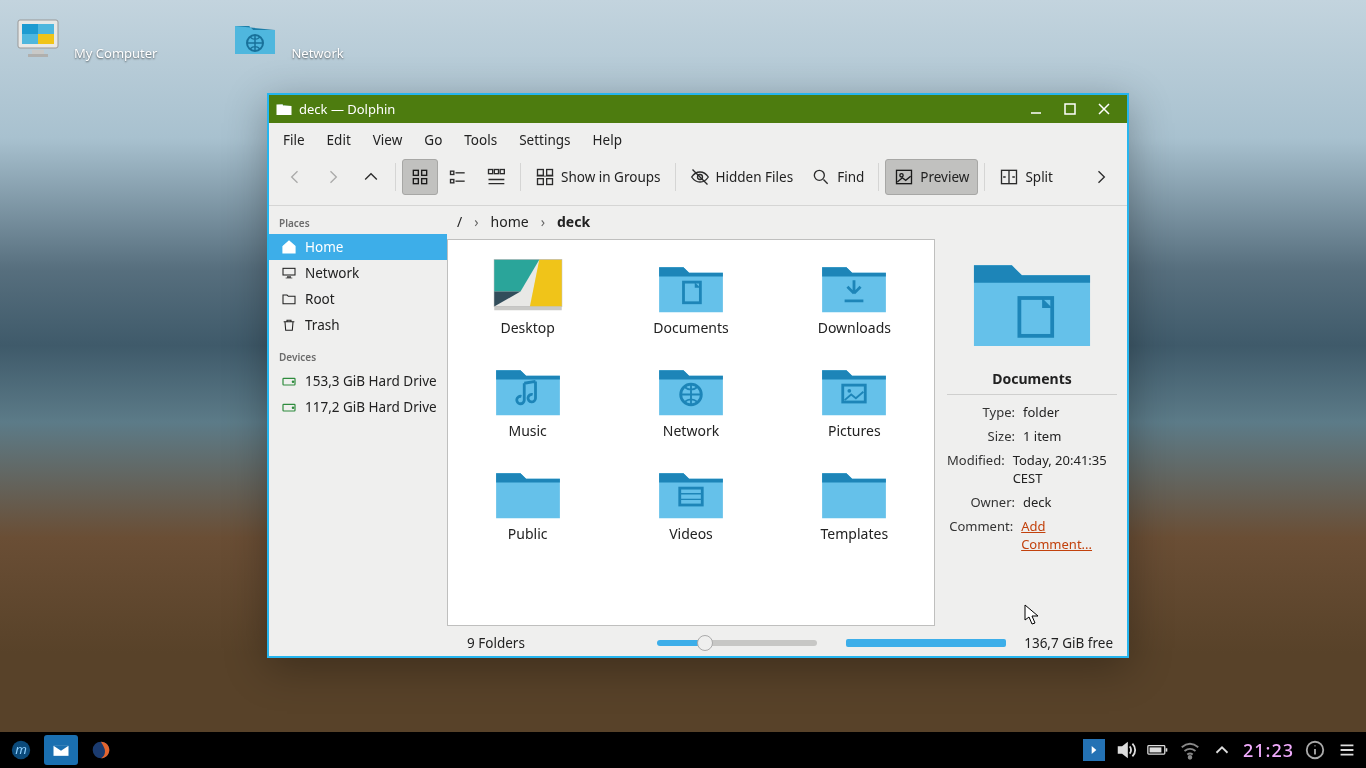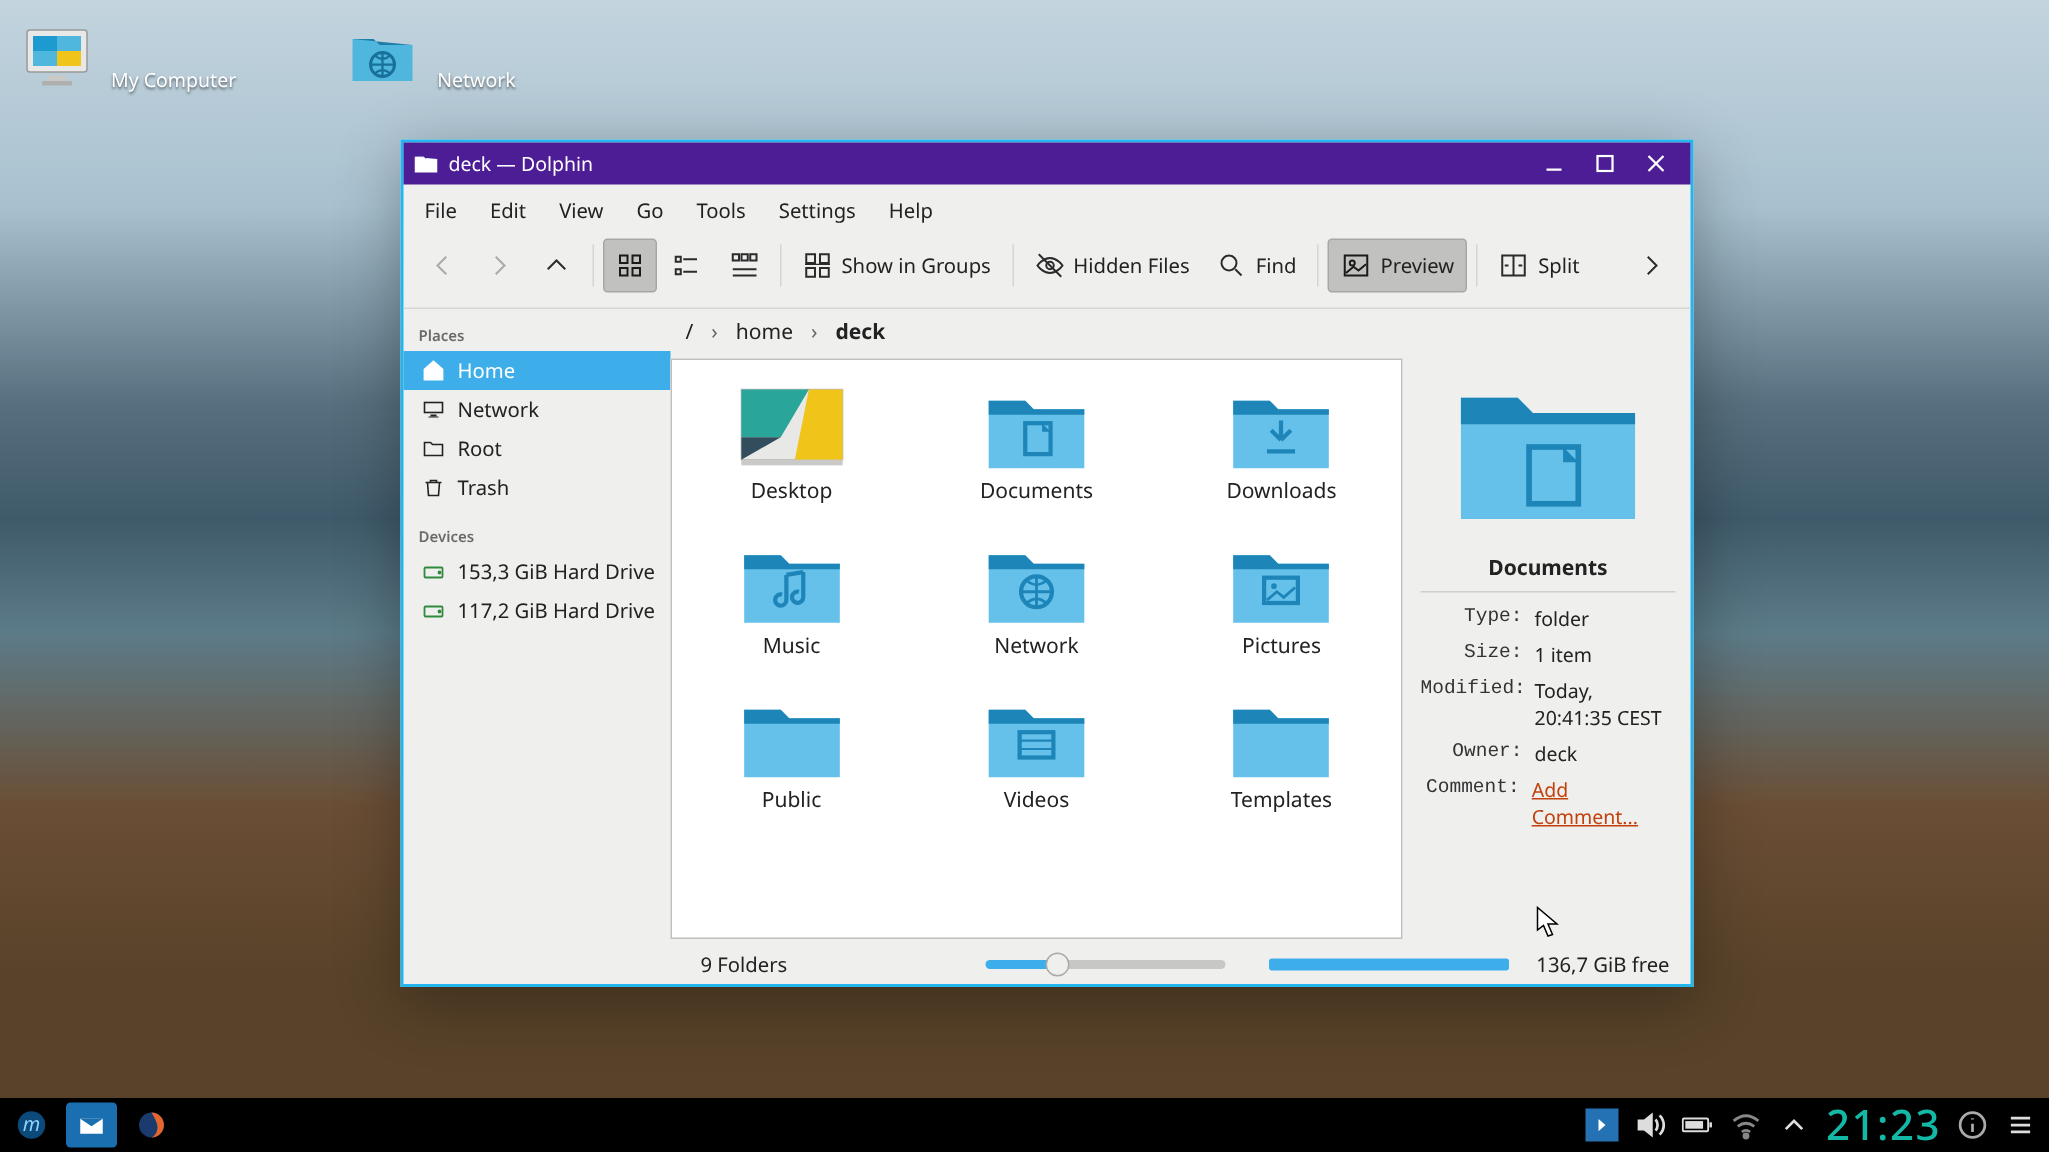--- a/index.html
+++ b/index.html
@@ -13,21 +13,21 @@
 .desktop-icon { display: flex; flex-direction: row; align-items: flex-end; gap: 12px; cursor: pointer; }
 .desktop-icon .icon-box { width: 48px; height: 48px; display: flex; align-items: center; justify-content: center; }
 .desktop-icon .label { color: #fff; font-size: 13px; text-shadow: 0 1px 2px rgba(0,0,0,.6); }
 
 .window {
   position: absolute; left: 267px; top: 93px; width: 862px; height: 565px;
   border: 2px solid #25b5ee; background: #efefee; box-shadow: 0 10px 40px rgba(0,0,0,.3);
   display: flex; flex-direction: column;
 }
 .titlebar {
-  background: #4c1d95; color: #fff; height: 28px; display: flex; align-items: center; padding: 0 6px; font-size: 13px;
+  background: #4d7c0f; color: #fff; height: 28px; display: flex; align-items: center; padding: 0 6px; font-size: 13px;
 }
 .titlebar .title-icon { width: 18px; height: 18px; margin-right: 6px; }
 .titlebar .title { flex: 1; }
 .titlebar .win-btn { width: 34px; height: 28px; display: flex; align-items: center; justify-content: center; cursor: pointer; }
 .titlebar .win-btn svg { width: 12px; height: 12px; stroke: #fff; stroke-width: 1.5; fill: none; }
 .menubar { display: flex; gap: 22px; padding: 8px 14px 6px; font-size: 13.5px; color: #222; }
 .menubar .menu-item { cursor: pointer; }
 .toolbar { display: flex; align-items: center; padding: 4px 8px 10px; gap: 2px; border-bottom: 1px solid #d5d5d4; }
 .tool-btn {
   height: 36px; min-width: 36px; padding: 0 8px; display: flex; align-items: center; justify-content: center; gap: 6px;
@@ -62,42 +62,42 @@
 .file-item { display: flex; flex-direction: column; align-items: center; gap: 4px; cursor: pointer; width: 120px; }
 .file-item .label { font-size: 14px; color: #222; }
 .folder-svg { width: 72px; height: 60px; }
 
 .info-panel { width: 184px; padding: 6px 10px 0 4px; font-size: 13px; color: #222; }
 .info-panel .big-folder { display: flex; justify-content: center; margin-bottom: 18px; }
 .info-panel .big-folder svg { width: 128px; height: 106px; }
 .info-panel .panel-title { font-weight: 700; text-align: center; margin-bottom: 6px; font-size: 14px; }
 .info-panel hr { border: none; border-top: 1px solid #cfcfce; margin: 4px 0 8px; }
 .info-panel .kv { display: flex; margin-bottom: 6px; }
-.info-panel .kv .k { width: 68px; text-align: right; color: #333; margin-right: 8px; font-family: Liberation Mono, monospace; }
+.info-panel .kv .k { width: 68px; text-align: right; color: #333; margin-right: 8px; }
 .info-panel .kv .v.link { color: #c2410c; text-decoration: underline; cursor: pointer; }
 
 .statusbar { display: flex; align-items: center; padding: 2px 14px 4px 198px; font-size: 13.5px; color: #222; gap: 14px; }
 .statusbar .left { width: 160px; }
 .statusbar .slider-wrap { flex: 1; display: flex; align-items: center; justify-content: center; }
 .statusbar .slider { width: 160px; height: 6px; background: linear-gradient(90deg,#3daee9 0 30%, #c7c7c5 30% 100%); border-radius: 3px; position: relative; }
 .statusbar .slider .knob { position: absolute; left: 30%; top: 50%; width: 16px; height: 16px; border-radius: 50%; background: #efefee; border: 1px solid #aaa; transform: translate(-50%,-50%); }
 .statusbar .free-bar { width: 160px; height: 8px; background: #3daee9; border-radius: 2px; }
 .statusbar .right { margin-left: 4px; }
 
 .taskbar {
   position: absolute; left: 0; bottom: 0; width: 100%; height: 36px; background: #000;
   display: flex; align-items: center; color: #ddd; font-size: 13px;
 }
 .taskbar .tb-left { display: flex; align-items: center; gap: 6px; padding-left: 4px; }
 .taskbar .tb-btn { width: 34px; height: 30px; display: flex; align-items: center; justify-content: center; cursor: pointer; border-radius: 3px; }
 .taskbar .tb-btn.accent { background: #1a6fb0; }
 .taskbar .tb-btn svg { width: 20px; height: 20px; }
 .taskbar .spacer { flex: 1; }
 .taskbar .tb-right { display: flex; align-items: center; gap: 10px; padding-right: 8px; }
-.taskbar .clock { font-size: 28px; font-weight: 500; color: #14b8a6; letter-spacing: 1px; }
+.taskbar .clock { font-size: 18px; font-weight: 500; color: #f0abfc; letter-spacing: 1px; }
 .taskbar .tray-icon { width: 22px; height: 22px; display: flex; align-items: center; justify-content: center; cursor: pointer; }
 .taskbar .tray-icon.accent-box { background:#2472b4; width:22px; height:22px; }
 .cursor { position:absolute; left:1024px; top:604px; width:16px; height:22px; pointer-events:none; }
 </style>
 </head>
 <body>
 
 <div class="desktop-icons">
   <div class="desktop-icon">
     <div class="icon-box">

